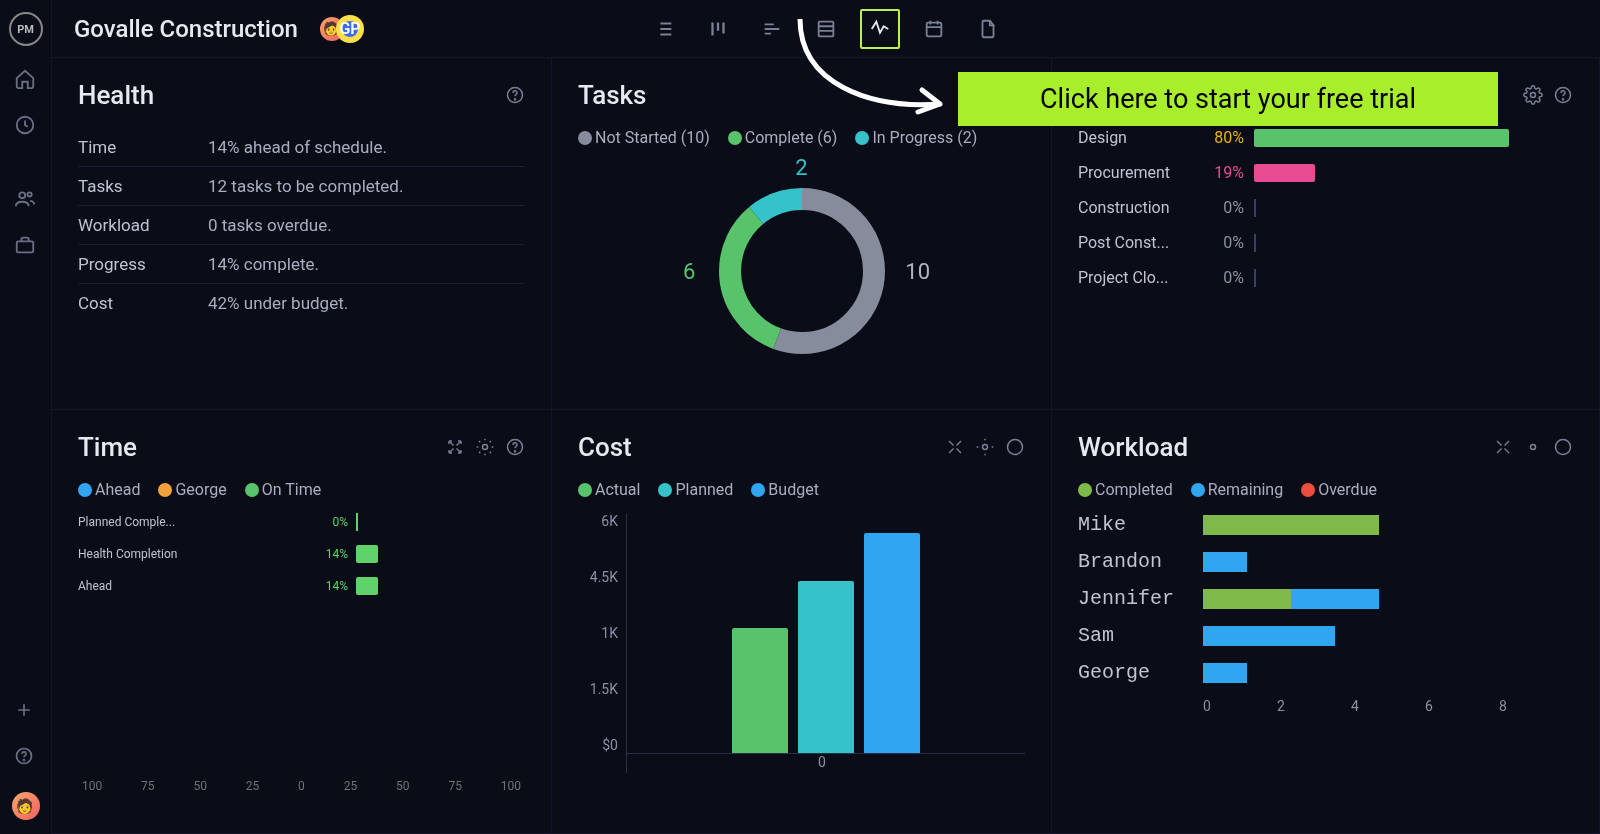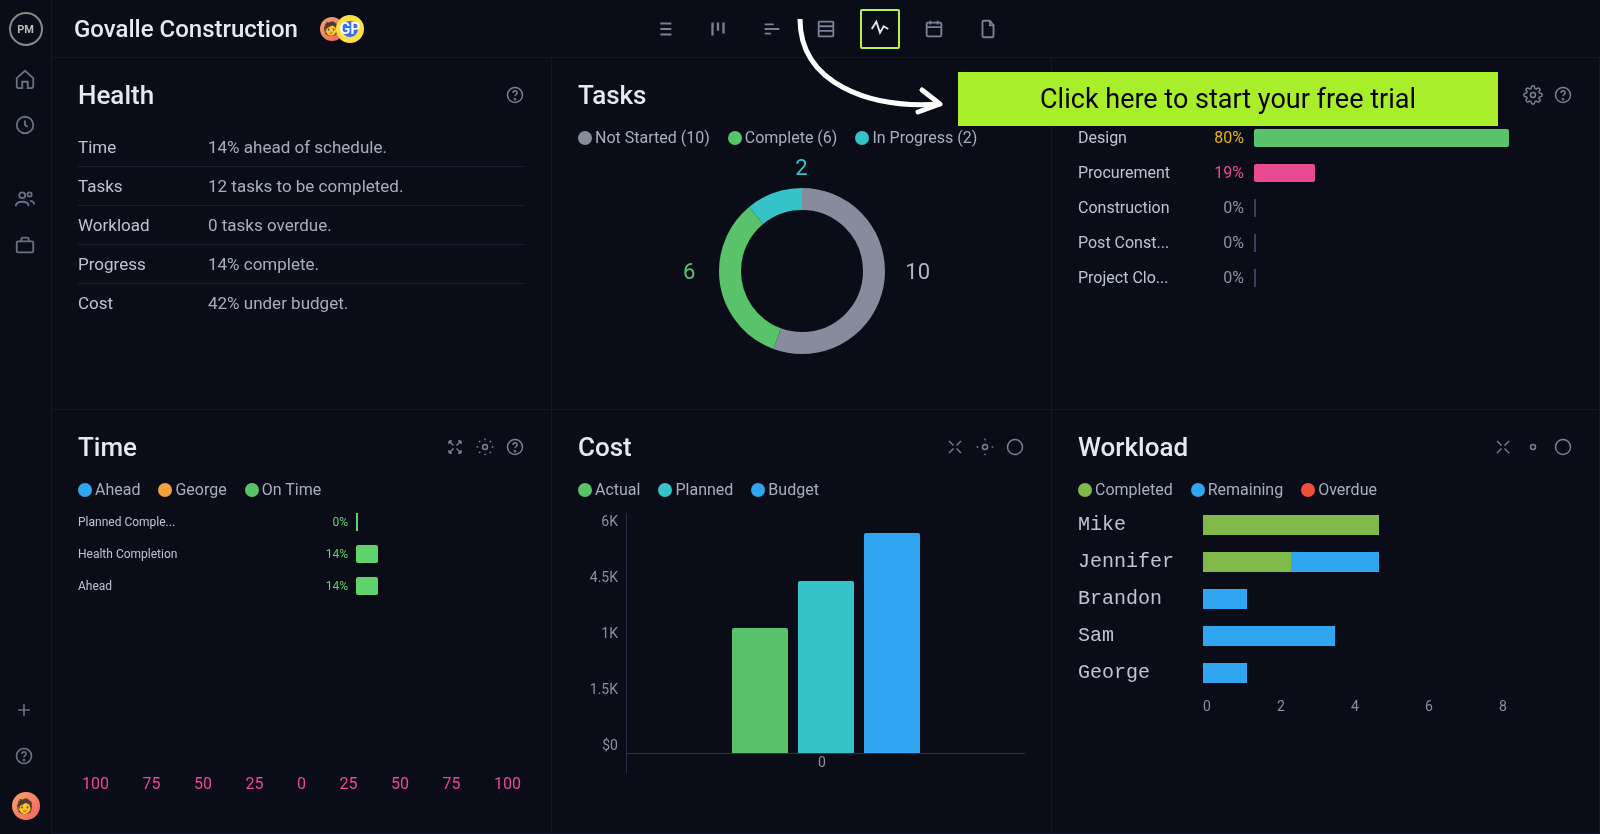--- a/index.html
+++ b/index.html
@@ -112,21 +112,21 @@
   .prog-pct { width:56px; text-align:right; margin-right:10px;}
   .prog-bar-bg { flex:1; height:18px; position:relative;}
   .prog-bar-fill { height:100%; border-radius:2px;}
   .prog-empty-tick { width:2px; height:18px; background:#3a4060; }
 
   
   .time-row { display:flex; align-items:center; margin-bottom:14px; font-size:12px;}
   .time-name { width:220px; color:#bfc4d3; white-space:nowrap; overflow:hidden; text-overflow:ellipsis;}
   .time-pct { width:50px; color:#5fd36a; text-align:right; margin-right:8px;}
   .time-bar { height:18px; background:#5fd36a; border-radius:2px;}
-  .time-axis { display:flex; justify-content:space-between; font-size:16px; color:#ec4899; margin-top:auto; padding:0 4px;}
+  .time-axis { display:flex; justify-content:space-between; font-size:12px; color:#737373; margin-top:auto; padding:0 4px;}
   .time-card-body { display:flex; flex-direction:column; height:280px;}
 
   
   .cost-chart { display:flex; height:260px;}
   .cost-y { display:flex; flex-direction:column; justify-content:space-between; font-size:14px; color:#8b91a4; width:48px; text-align:right; padding-right:8px; padding-bottom:20px;}
   .cost-plot { flex:1; position:relative; border-left:1px solid #2a2f45;}
   .cost-bars { position:absolute; bottom:20px; left:0; right:0; height:220px; display:flex; align-items:flex-end; justify-content:center; gap:10px;}
   .cost-bar { width:56px; border-radius:2px 2px 0 0;}
   .cost-x { position:absolute;bottom:0;left:0;right:0;height:20px;border-top:1px solid #2a2f45;}
   .cost-xlabel { position:absolute; font-size:14px; color:#8b91a4;}
@@ -533,30 +533,30 @@
       </div>
 
       <div>
         <div class="wl-row">
             <div class="wl-name">Mike</div>
             <div class="wl-bar-area">
               <div class="wl-seg" style="left:0;width:176px;background:#7fb94a"></div>
             </div>
           </div>
         <div class="wl-row">
+            <div class="wl-name">Brandon</div>
+            <div class="wl-bar-area">
+              <div class="wl-seg" style="left:0;width:44px;background:#2fa6ef"></div>
+            </div>
+          </div>
+        <div class="wl-row">
             <div class="wl-name">Jennifer</div>
             <div class="wl-bar-area">
               <div class="wl-seg" style="left:0;width:88px;background:#7fb94a"></div>
               <div class="wl-seg" style="left:88px;width:88px;background:#2fa6ef"></div>
-            </div>
-          </div>
-        <div class="wl-row">
-            <div class="wl-name">Brandon</div>
-            <div class="wl-bar-area">
-              <div class="wl-seg" style="left:0;width:44px;background:#2fa6ef"></div>
             </div>
           </div>
         <div class="wl-row">
             <div class="wl-name">Sam</div>
             <div class="wl-bar-area">
               <div class="wl-seg" style="left:0;width:132px;background:#2fa6ef"></div>
             </div>
           </div>
         <div class="wl-row">
             <div class="wl-name">George</div>

